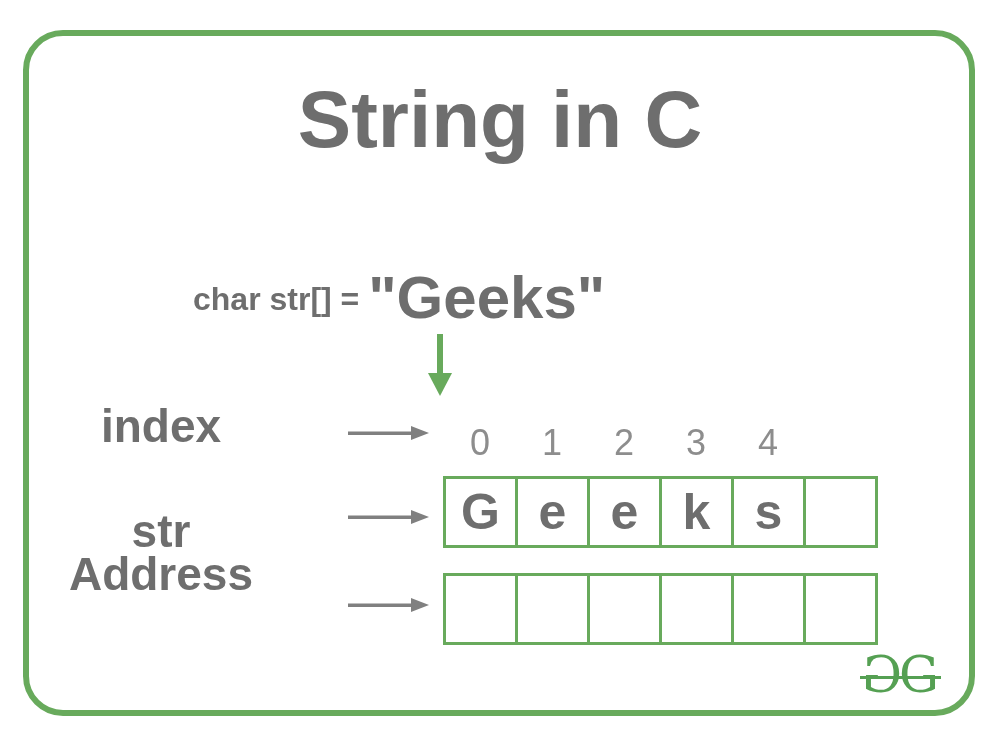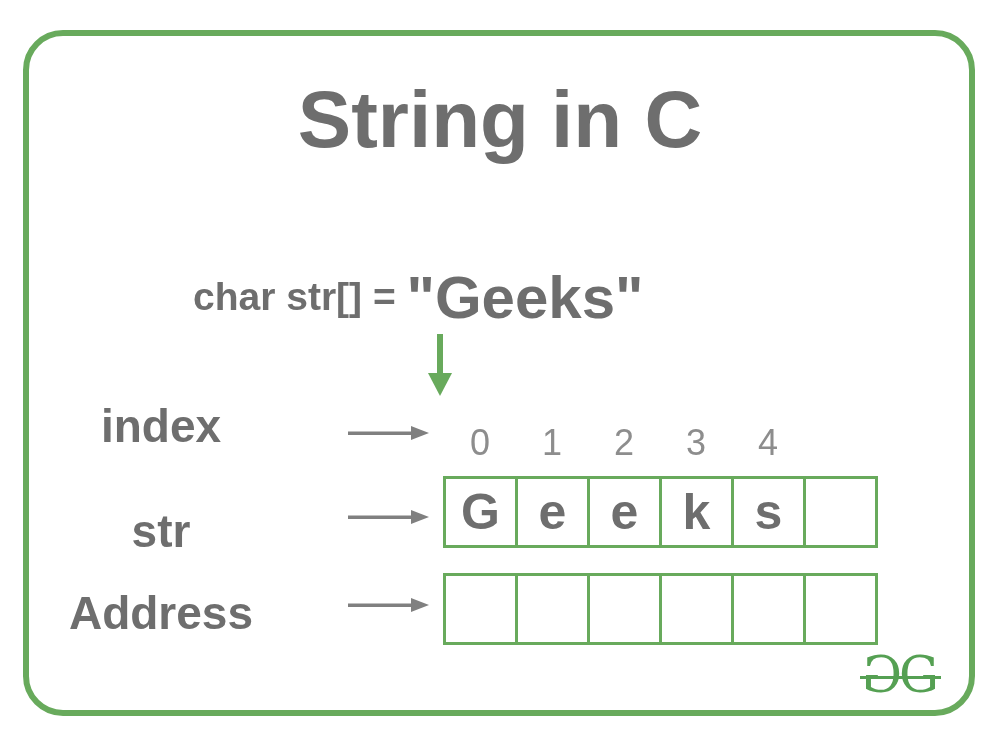--- a/index.html
+++ b/index.html
@@ -39,40 +39,40 @@
   }
   .decl {
     position: absolute;
     left: 193px;
     top: 260px;
     white-space: nowrap;
     line-height: 1;
     color: #6e6e6e;
     font-weight: bold;
   }
-  .decl-prefix { font-size: 39px; margin-top: 28px; }
+  .decl-prefix { font-size: 32px; margin-top: 28px; }
   .decl-value  { font-size: 60px; position: relative; top: 8px; }
   .down-arrow {
     position: absolute;
     left: 428px;
     top: 334px;
   }
   .label {
     position: absolute;
     left: 0;
     width: 322px;
     text-align: center;
     font-size: 46px;
     font-weight: bold;
     color: #6e6e6e;
     line-height: 1;
   }
   .label-index   { top: 403px; }
   .label-str     { top: 508px; }
-  .label-address { top: 590px; }
+  .label-address { top: 551px; }
   .harrow {
     position: absolute;
     left: 348px;
   }
   .harrow-index   { top: 425px; }
   .harrow-str     { top: 509px; }
   .harrow-address { top: 597px; }
   .index-digits {
     position: absolute;
     left: 444px;

